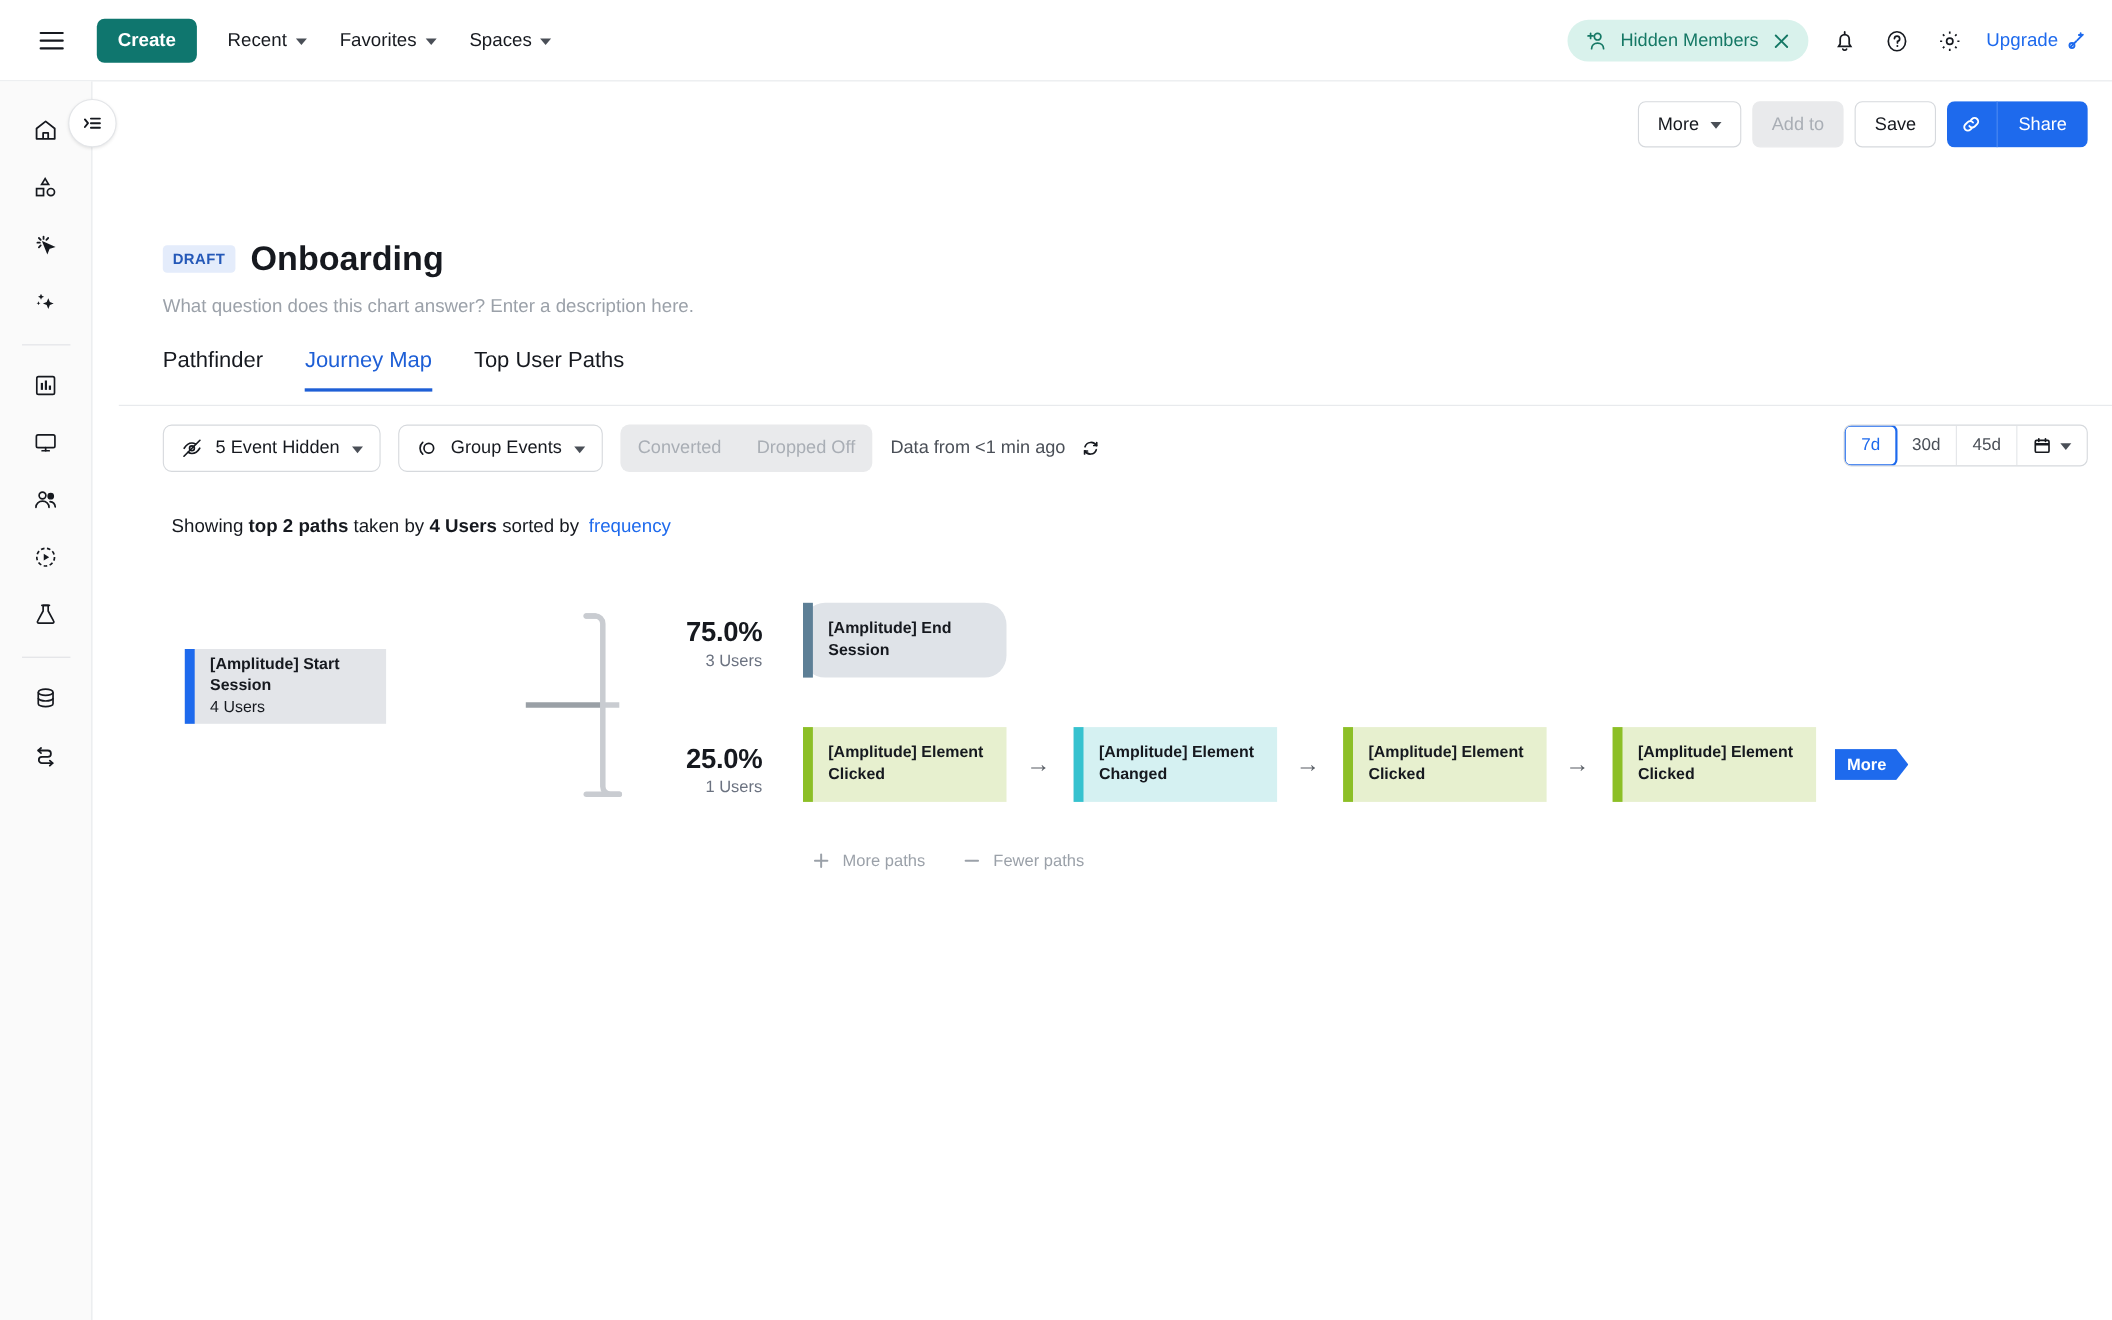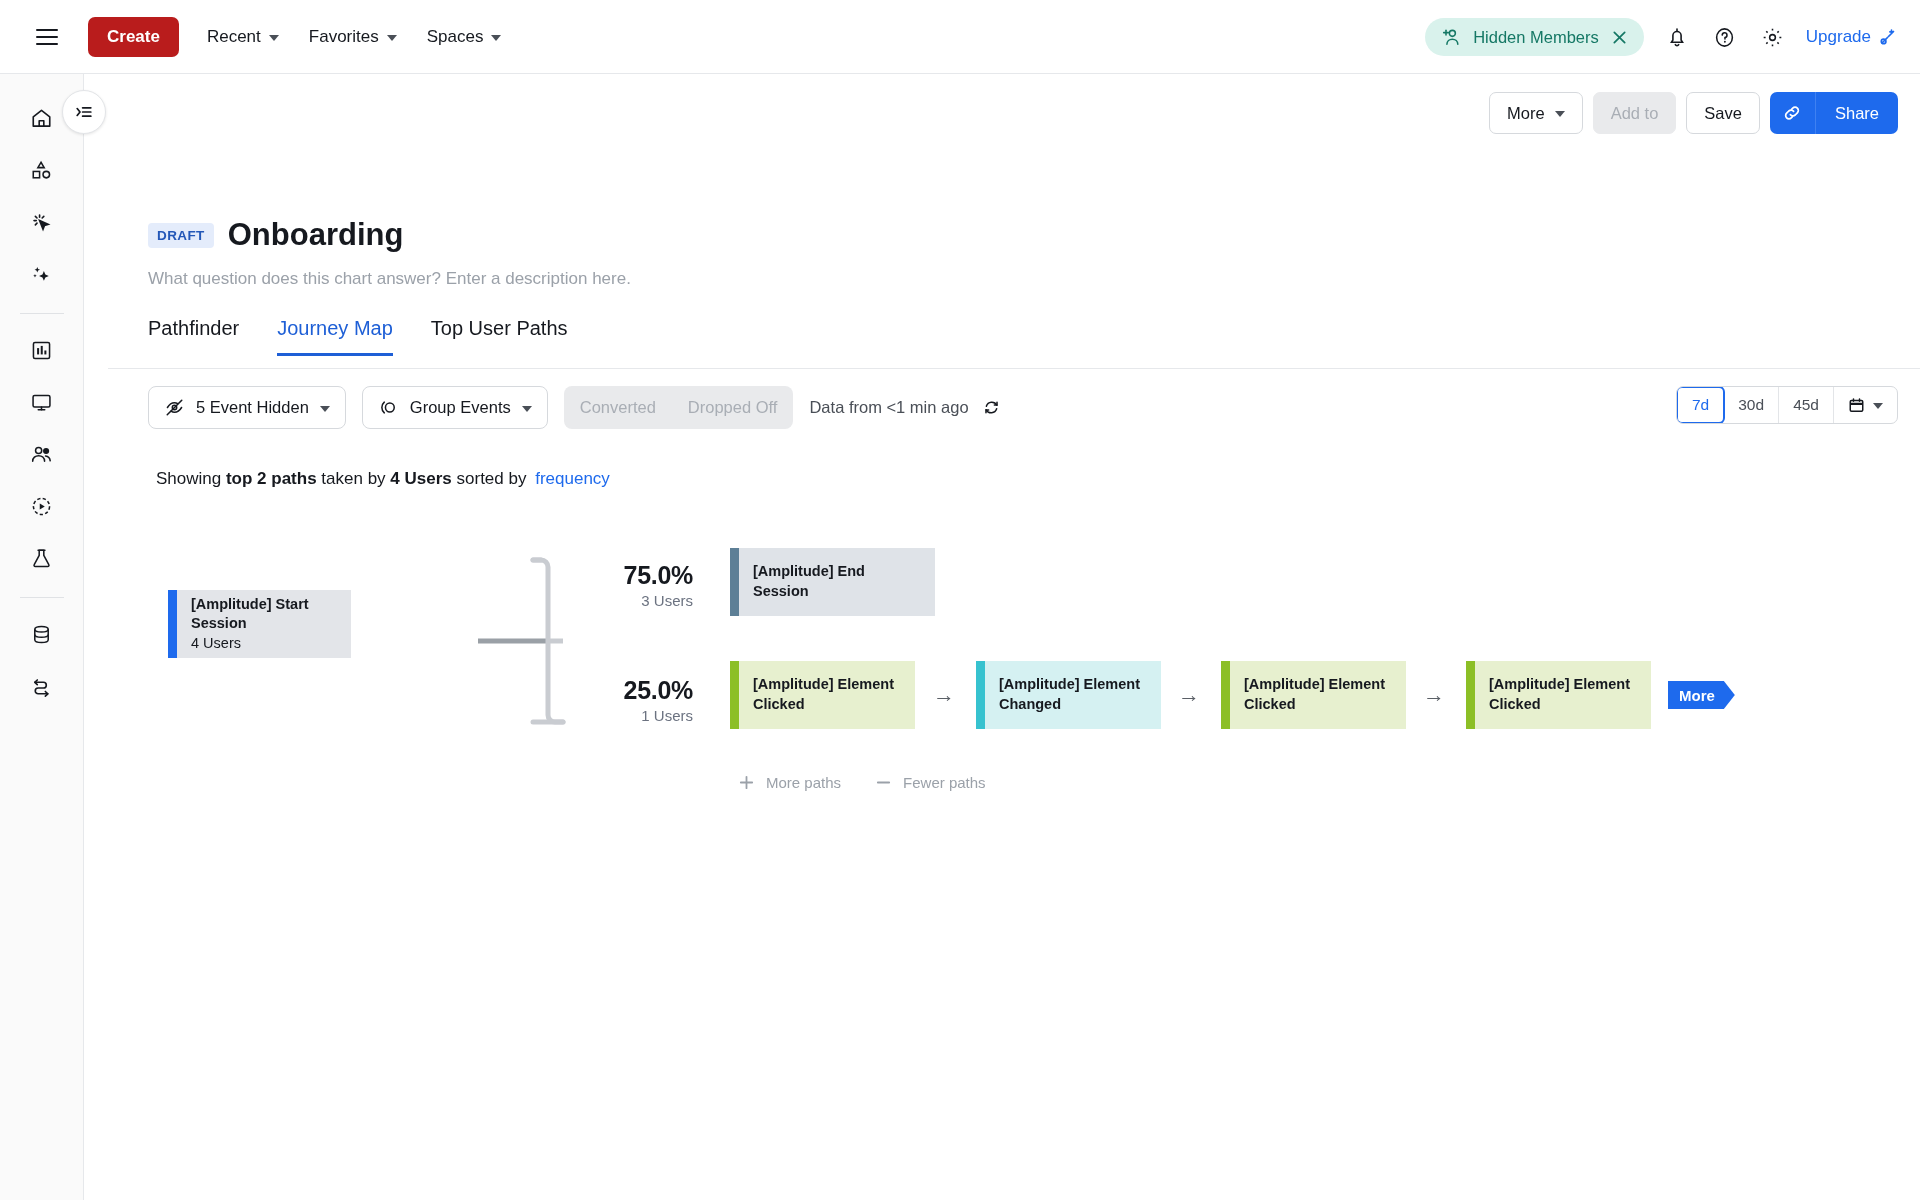--- a/index.html
+++ b/index.html
@@ -24,21 +24,21 @@
     width: 30px; height: 30px; margin-left: 14px; margin-right: 22px;
     display: flex; flex-direction: column; justify-content: center; gap: 5px;
     cursor: pointer;
   }
   .hamburger span { display:block; height: 2px; background:#16191f; border-radius:1px; }
   .hamburger span:nth-child(1){ width: 22px; }
   .hamburger span:nth-child(2){ width: 22px; }
   .hamburger span:nth-child(3){ width: 22px; }
 
   .create-btn {
-    background: #b91c1c; color: #fff;
+    background: #0f766e; color: #fff;
     font-size: 17px; font-weight: 600;
     border-radius: 7px; border: none;
     padding: 10px 19px;
     cursor: pointer;
     font-family: "Liberation Sans", sans-serif;
   }
   .navmenu { display:flex; align-items:center; gap: 30px; margin-left: 28px; }
   .navmenu-item {
     display:flex; align-items:center; gap: 8px;
     font-size: 17px; color:#16191f; cursor:pointer;
@@ -511,21 +511,21 @@
       <path d="M200 91 H 215 " stroke="#c9ccd1" stroke-width="5"></path>
       <path d="M200 10 H 208 a7 7 0 0 1 7 7 V 165 a7 7 0 0 0 7 7 H 230" fill="none" stroke="#c9ccd1" stroke-width="5" stroke-linecap="round" transform="translate(-15,0)"></path>
       <path d="M185 10 H 193" stroke="#c9ccd1" stroke-width="5" stroke-linecap="round"></path>
       <path d="M185 172 H 215" stroke="#c9ccd1" stroke-width="5" stroke-linecap="round"></path>
     </svg>
 
     <div class="pct" style="left:480px; top:57px; width:105px;">
       <div class="big">75.0%</div>
       <div class="small">3 Users</div>
     </div>
-    <div class="node" style="left:622px; top:44px; width:205px; background:#dfe3e8;">
+    <div class="node" style="left:622px; top:44px; width:185px; background:#dfe3e8;border-radius:20px;">
       <div class="accent" style="background:#5d7f96;"></div>
       <div class="ntext">
         <div>[Amplitude] End Session</div>
       </div>
     </div>
 
     <div class="pct" style="left:480px; top:172px; width:105px;">
       <div class="big">25.0%</div>
       <div class="small">1 Users</div>
     </div>

